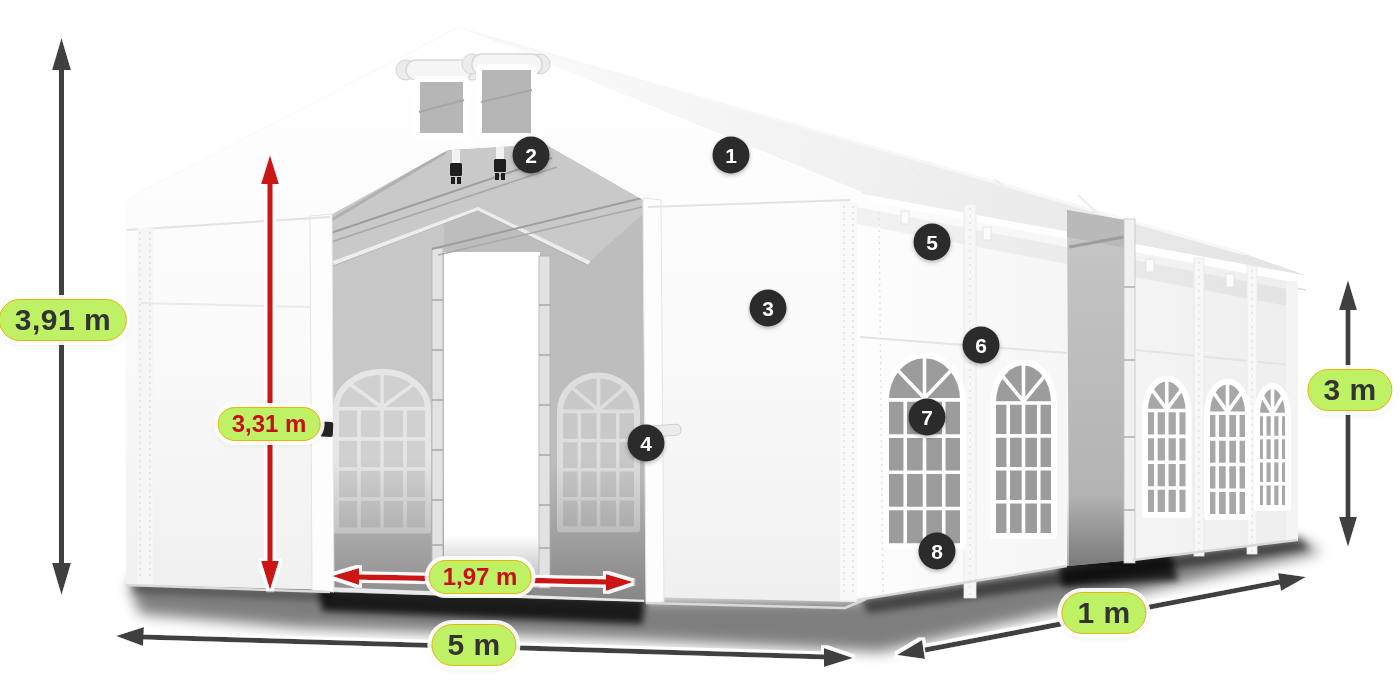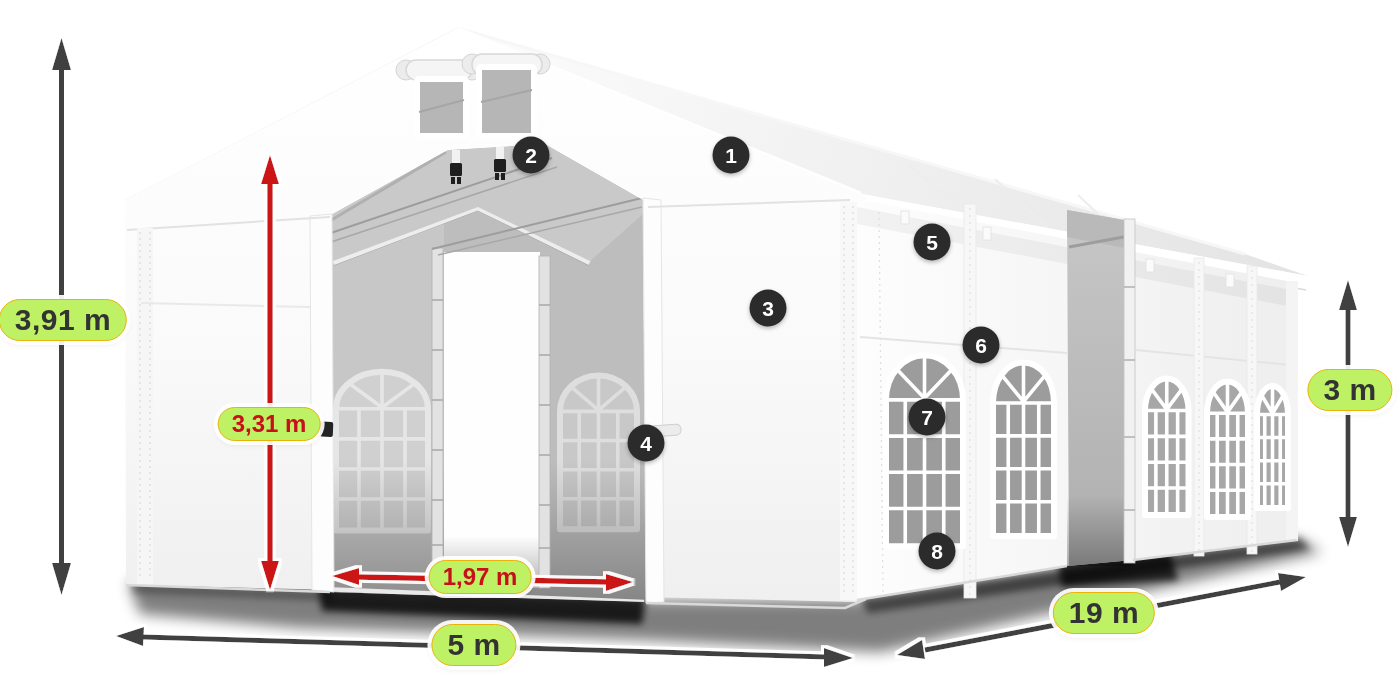--- a/index.html
+++ b/index.html
@@ -249,21 +249,21 @@
     <path d="M1348,306 V521" stroke="#3f3f3f" stroke-width="5" fill="none"></path>
     <path d="M1348,280 L1339,310 L1357,310 Z"></path>
         <path d="M1348,547 L1339,517 L1357,517 Z"></path>
   </g>
 </svg>
 
 <div class="pill big" style="left:63px;top:320px;">3,91 m</div>
 <div class="pill red" style="left:269px;top:388px;margin-top:36px;">3,31 m</div>
 <div class="pill red" style="left:480px;top:577px;">1,97 m</div>
 <div class="pill big" style="left:474px;top:645px;">5 m</div>
-<div class="pill big" style="left:1104px;top:613px;">19 m</div>
+<div class="pill big" style="left:1104px;top:613px;">1 m</div>
 <div class="pill big" style="left:1350px;top:390px;">3 m</div>
 
 <div class="badge" style="left:731px;top:155px;">1</div>
 <div class="badge" style="left:531px;top:155px;">2</div>
 <div class="badge" style="left:768px;top:308px;">3</div>
 <div class="badge" style="left:646px;top:443px;">4</div>
 <div class="badge" style="left:932px;top:242px;">5</div>
 <div class="badge" style="left:981px;top:345px;">6</div>
 <div class="badge" style="left:927px;top:417px;">7</div>
 <div class="badge" style="left:937px;top:551px;">8</div>

